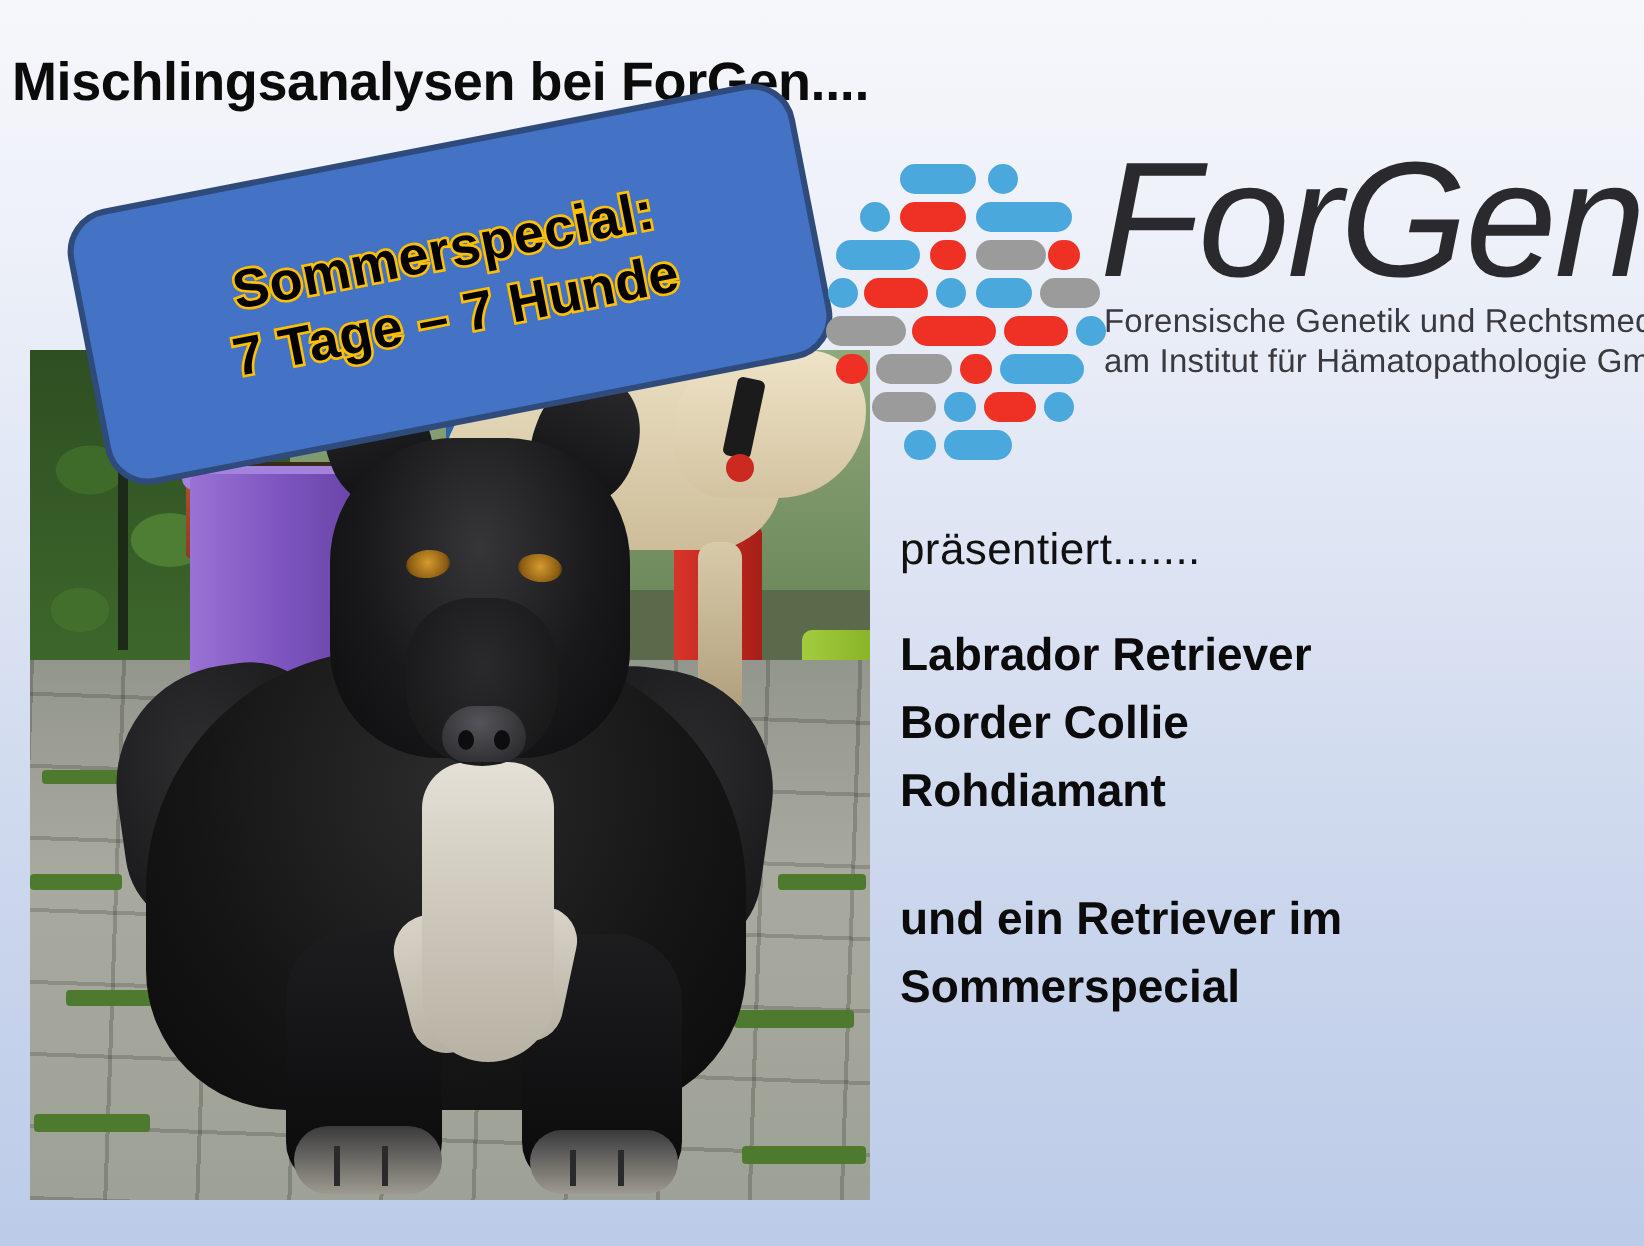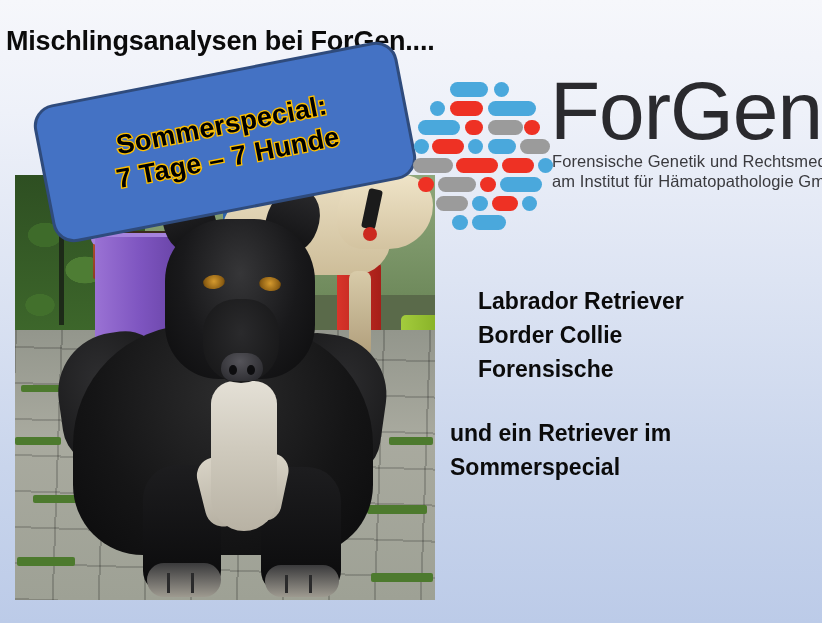--- a/index.html
+++ b/index.html
@@ -154,34 +154,34 @@
     white-space:nowrap; letter-spacing:0.4px;
   }
 
   
   #logo { position:absolute; left:410px; top:80px; width:412px; height:126px; z-index:6; }
   #logo-mark { position:absolute; left:0; top:0; width:132px; height:126px; }
   .pill { position:absolute; border-radius:9px; }
   #logo-word {
     position:absolute; left:140px; top:-10px;
     font-size:82px; font-weight:300; color:#2a2a2e;
-    letter-spacing:-1px; line-height:1;
+    letter-spacing:-1px; line-height:1;font-style:italic;
   }
   .logo-sub {
     position:absolute; left:142px; font-size:16.5px; color:#3a3a3e;
     letter-spacing:0.1px; white-space:nowrap;
   }
   #logo-sub1 { top:72px; }
   #logo-sub2 { top:92px; }
 
   
   #right-col { position:absolute; left:450px; top:262px; width:372px; }
   #presents { font-size:22px; color:#111; letter-spacing:0.2px; }
   #dog-name { font-size:44px; font-weight:bold; color:#000; margin-top:18px; line-height:1.05; }
-  #breeds { margin-top:22px;margin-left:28px; }
+  #breeds { margin-top:22px; }
   .breed { font-size:23px; font-weight:bold; color:#0b0b0b; line-height:1.48; }
   #tagline { margin-top:30px; }
   .tag-line { font-size:23px; font-weight:bold; color:#0b0b0b; line-height:1.48; }
 </style>
 </head>
 <body>
 
 <div id="slide-title">Mischlingsanalysen bei ForGen....</div>
 
 <div id="photo">
@@ -274,22 +274,23 @@
       <div class="pill" style="left: 112px; top: 116px; width: 15px; height: 15px; background: rgb(74, 168, 220);"></div>
       <div class="pill" style="left: 42px; top: 135px; width: 16px; height: 15px; background: rgb(74, 168, 220);"></div>
       <div class="pill" style="left: 62px; top: 135px; width: 34px; height: 15px; background: rgb(74, 168, 220);"></div>
     </div>
   <div id="logo-word">ForGen</div>
   <div class="logo-sub" id="logo-sub1">Forensische Genetik und Rechtsmedizin</div>
   <div class="logo-sub" id="logo-sub2">am Institut für Hämatopathologie GmbH</div>
 </div>
 
 <div id="right-col">
+  <div id="presents">präsentiert.......</div>
   <div id="breeds">
     <div class="breed">Labrador Retriever</div>
     <div class="breed">Border Collie</div>
-    <div class="breed">Forensische</div>
+    <div class="breed">Rohdiamant</div>
   </div>
   <div id="tagline">
     <div class="tag-line">und ein Retriever im</div>
     <div class="tag-line">Sommerspecial</div>
   </div>
 </div>
 
 </body></html>

